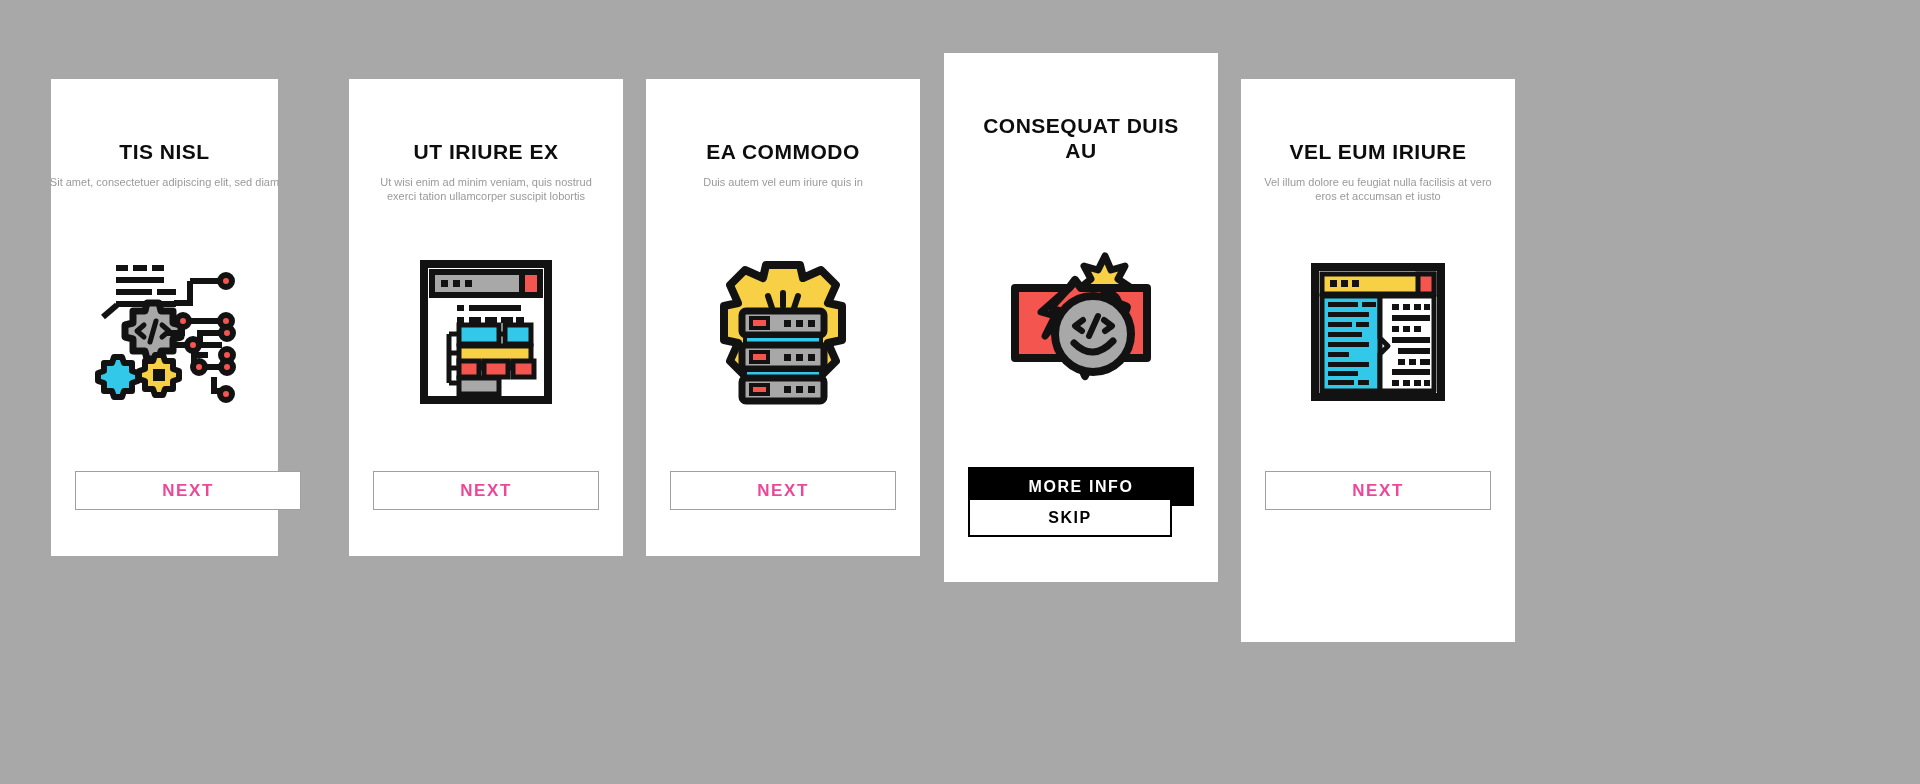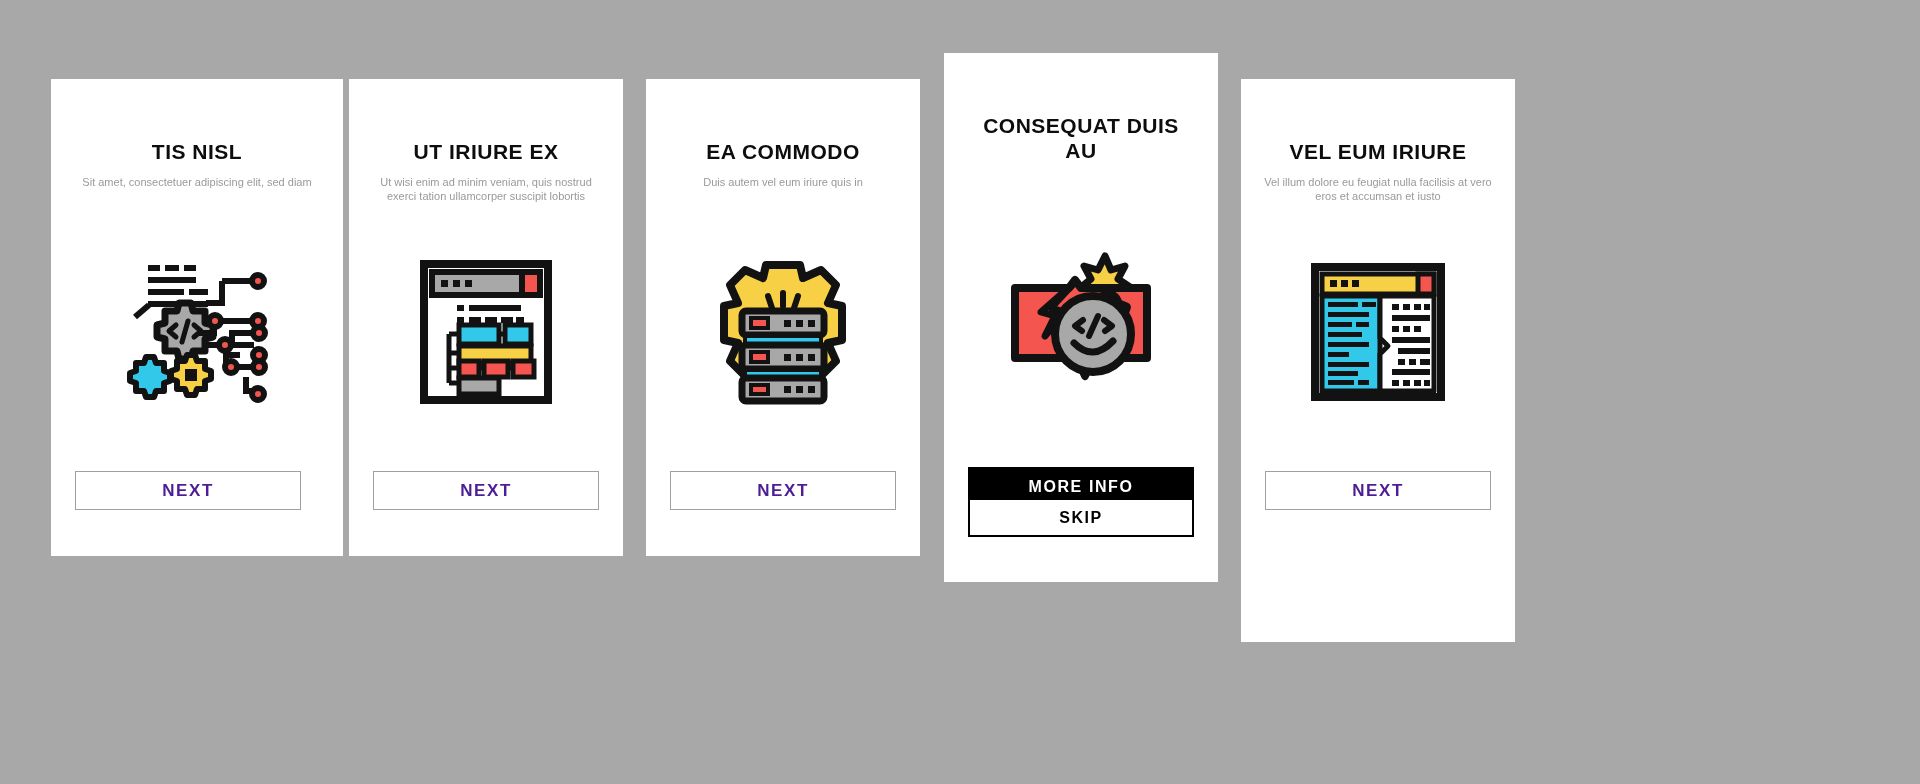--- a/index.html
+++ b/index.html
@@ -20,21 +20,21 @@
   }
   .card {
     position: absolute;
     background: #ffffff;
     box-sizing: border-box;
     display: flex;
     flex-direction: column;
     align-items: center;
   }
   
-  .card-1 { left: 51px;   top: 79px;  width: 292px; height: 477px; }
+  .card-1 { left: 51px;   top: 79px;  width: 227px; height: 477px; }
   .card-2 { left: 349px;  top: 79px;  width: 274px; height: 477px; }
   .card-3 { left: 646px;  top: 79px;  width: 274px; height: 477px; }
   .card-4 { left: 944px;  top: 53px;  width: 274px; height: 529px; }
   .card-5 { left: 1241px; top: 79px;  width: 274px; height: 563px; }
 
   .card-title {
     font-size: 21px;
     font-weight: bold;
     letter-spacing: 0.5px;
     color: #0d0d0d;
@@ -79,37 +79,37 @@
     font-weight: bold;
     letter-spacing: 1.6px;
     user-select: none;
   }
   .btn-next {
     left: 24px;
     width: 226px;
     height: 39px;
     top: 392px;
     border: 1.5px solid #a0a0a0;
-    color: #4c1d95;
+    color: #ec4899;
     font-size: 17px;
     background: #ffffff;
   }
   .btn-moreinfo {
     left: 24px;
     width: 226px;
     height: 39px;
     top: 414px;
     background: #000000;
     color: #ffffff;
     font-size: 16px;
     border: none;
   }
   .btn-skip {
     left: 24px;
-    width: 226px;
+    width: 204px;
     height: 39px;
     top: 445px;
     background: #ffffff;
     color: #000000;
     font-size: 16px;
     border: 2.5px solid #000000;
   }
   svg { display: block; }
 </style>
 </head>

